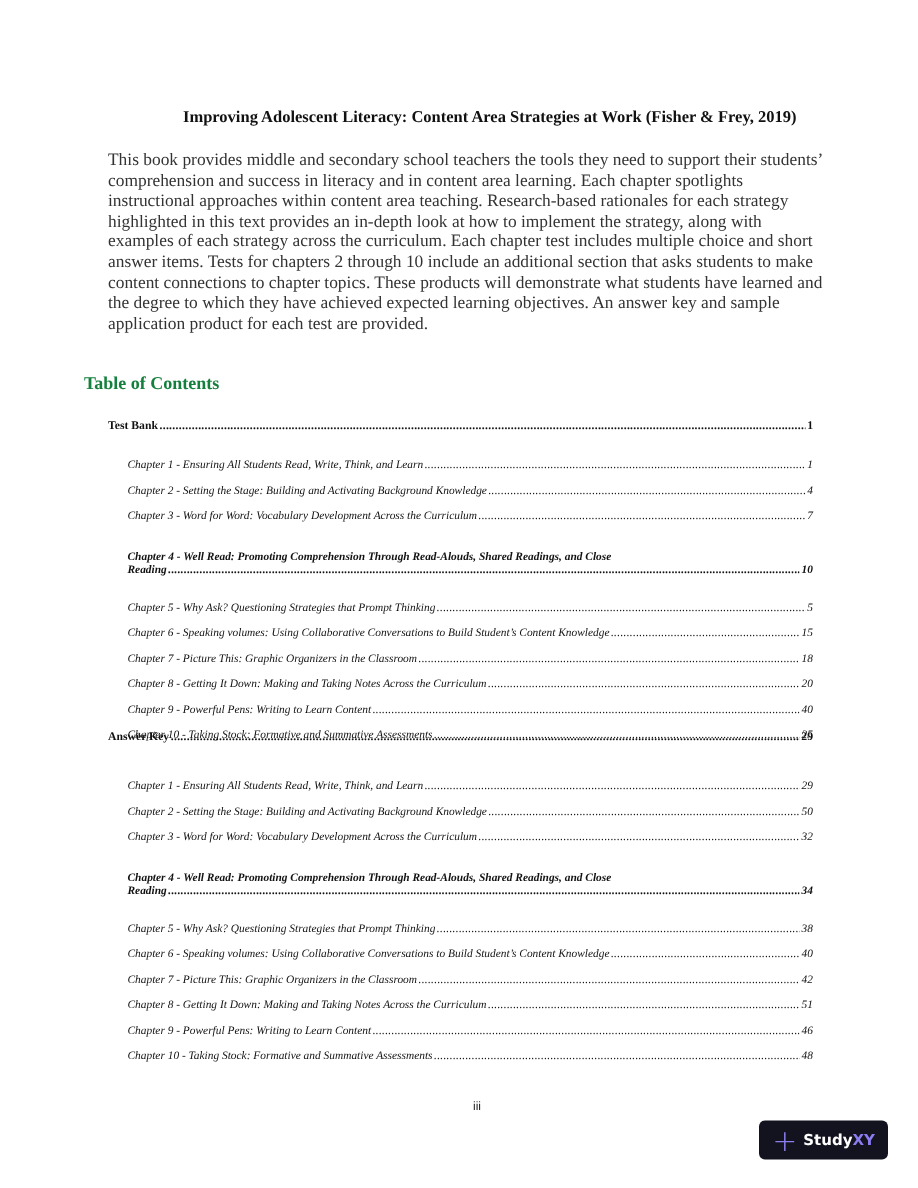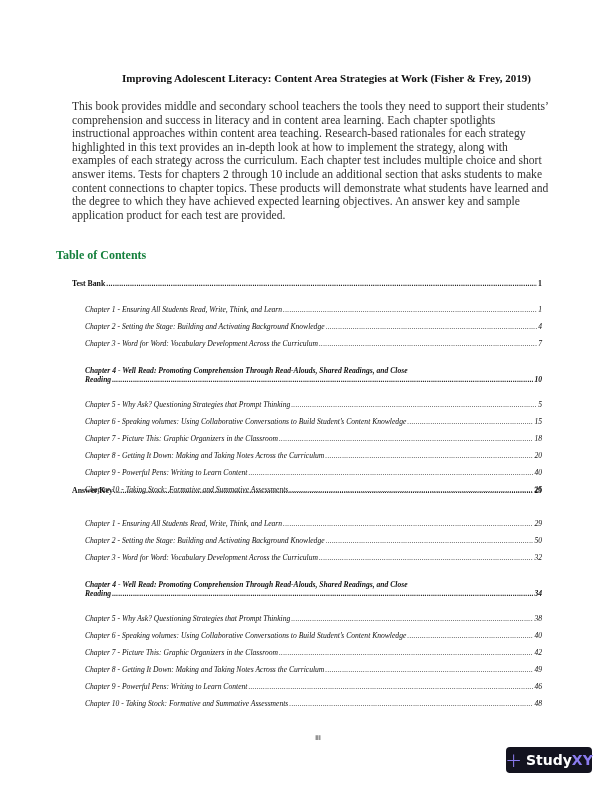--- a/index.html
+++ b/index.html
@@ -13,21 +13,21 @@
     .toc-row .dots { flex: 1 1 auto; overflow: hidden; white-space: nowrap; margin: 0 1px; }
     .toc-row .dots::after { content: "......................................................................................................................................................................................................................................................."; letter-spacing: 0.2px; }
     .toc-row .page { flex: 0 0 auto; }
     .top-level { font-weight: bold; font-size: 7.8px; }
     .sub { font-weight: normal; font-style: italic; padding-left: 13px; }
     .wrap-row { padding-left: 13px; font-weight: bold; font-style: italic; margin-top: 16px; }
     .wrap-row .first-line { white-space: nowrap; }
     .page-number { position: absolute; top: 733px; left: 12px; width: 612px; text-align: center; font-family: "Liberation Sans", sans-serif; font-size: 8px; color: #222; }
     .badge { position: absolute; left: 506px; top: 747px; width: 86px; height: 26px; background: #13131f; border-radius: 4px; display: flex; align-items: center; justify-content: center; gap: 4px; }
     .badge .plus { color: #8b7cf0; font-size: 20px; font-family: "DejaVu Sans", sans-serif; line-height: 1; font-weight: 300; }
-    .badge .brand { font-family: "DejaVu Sans", sans-serif; font-weight: bold; font-size: 14px; color: #ffffff; }
+    .badge .brand { font-family: "DejaVu Sans", sans-serif; font-weight: bold; font-size: 10px; color: #ffffff; }
     .badge .brand-accent { color: #8b7cf0; }
   </style>
 </head>
 <body>
 
 <div class="doc-title">Improving Adolescent Literacy: Content Area Strategies at Work (Fisher &amp; Frey, 2019)</div>
 <div class="intro">This book provides middle and secondary school teachers the tools they need to support their students’ comprehension and success in literacy and in content area learning. Each chapter spotlights instructional approaches within content area teaching. Research-based rationales for each strategy highlighted in this text provides an in-depth look at how to implement the strategy, along with examples of each strategy across the curriculum.  Each chapter test includes multiple choice and short answer items. Tests for chapters 2 through 10 include an additional section that asks students to make content connections to chapter topics. These products will demonstrate what students have learned and the degree to which they have achieved expected learning objectives.  An answer key and sample application product for each test are provided.</div>
 <div class="toc-heading">Table of Contents</div>
 
 <div class="toc" style="top:279px;">
@@ -137,21 +137,21 @@
     <span class="page">40</span>
   </div>
   <div class="toc-row sub" style="height:17px;">
     <span class="label">Chapter 7 -  Picture This: Graphic Organizers in the Classroom</span>
     <span class="dots"></span>
     <span class="page">42</span>
   </div>
   <div class="toc-row sub" style="height:17px;">
     <span class="label">Chapter 8 -  Getting It Down: Making and Taking Notes Across the Curriculum</span>
     <span class="dots"></span>
-    <span class="page">49</span>
+    <span class="page">51</span>
   </div>
   <div class="toc-row sub" style="height:17px;">
     <span class="label">Chapter 9 -  Powerful Pens: Writing to Learn Content</span>
     <span class="dots"></span>
     <span class="page">46</span>
   </div>
   <div class="toc-row sub" style="height:17px;">
     <span class="label">Chapter 10 -  Taking Stock: Formative and Summative Assessments</span>
     <span class="dots"></span>
     <span class="page">48</span>

